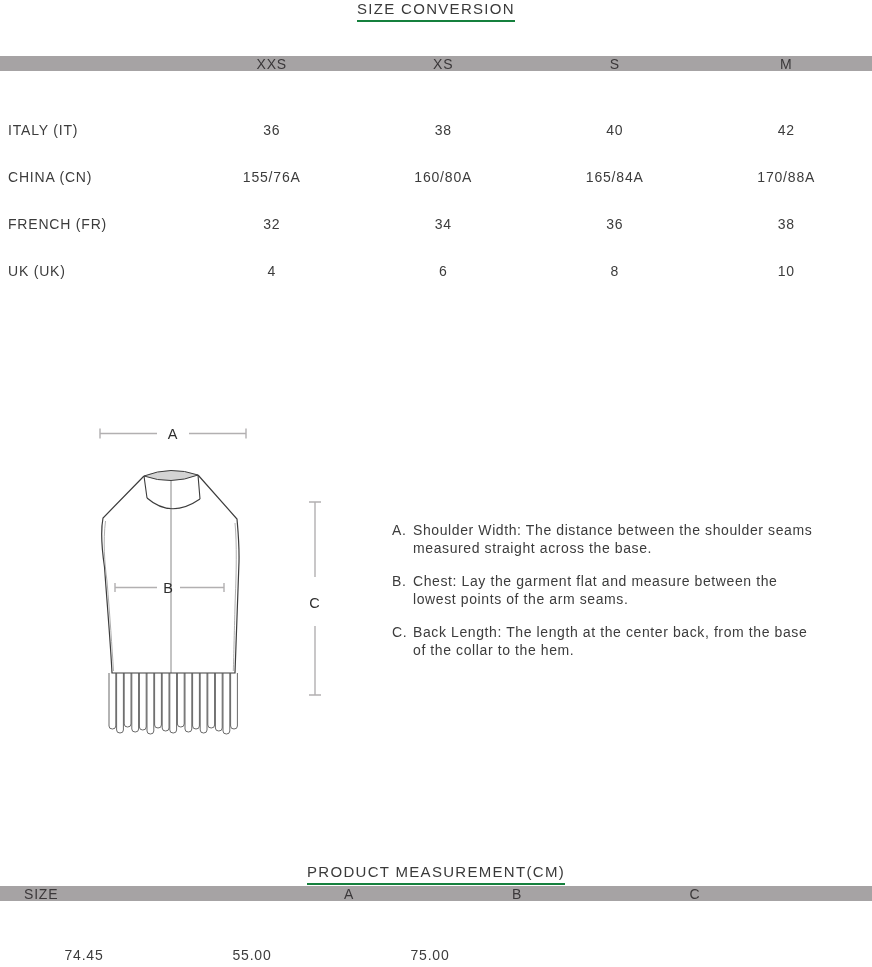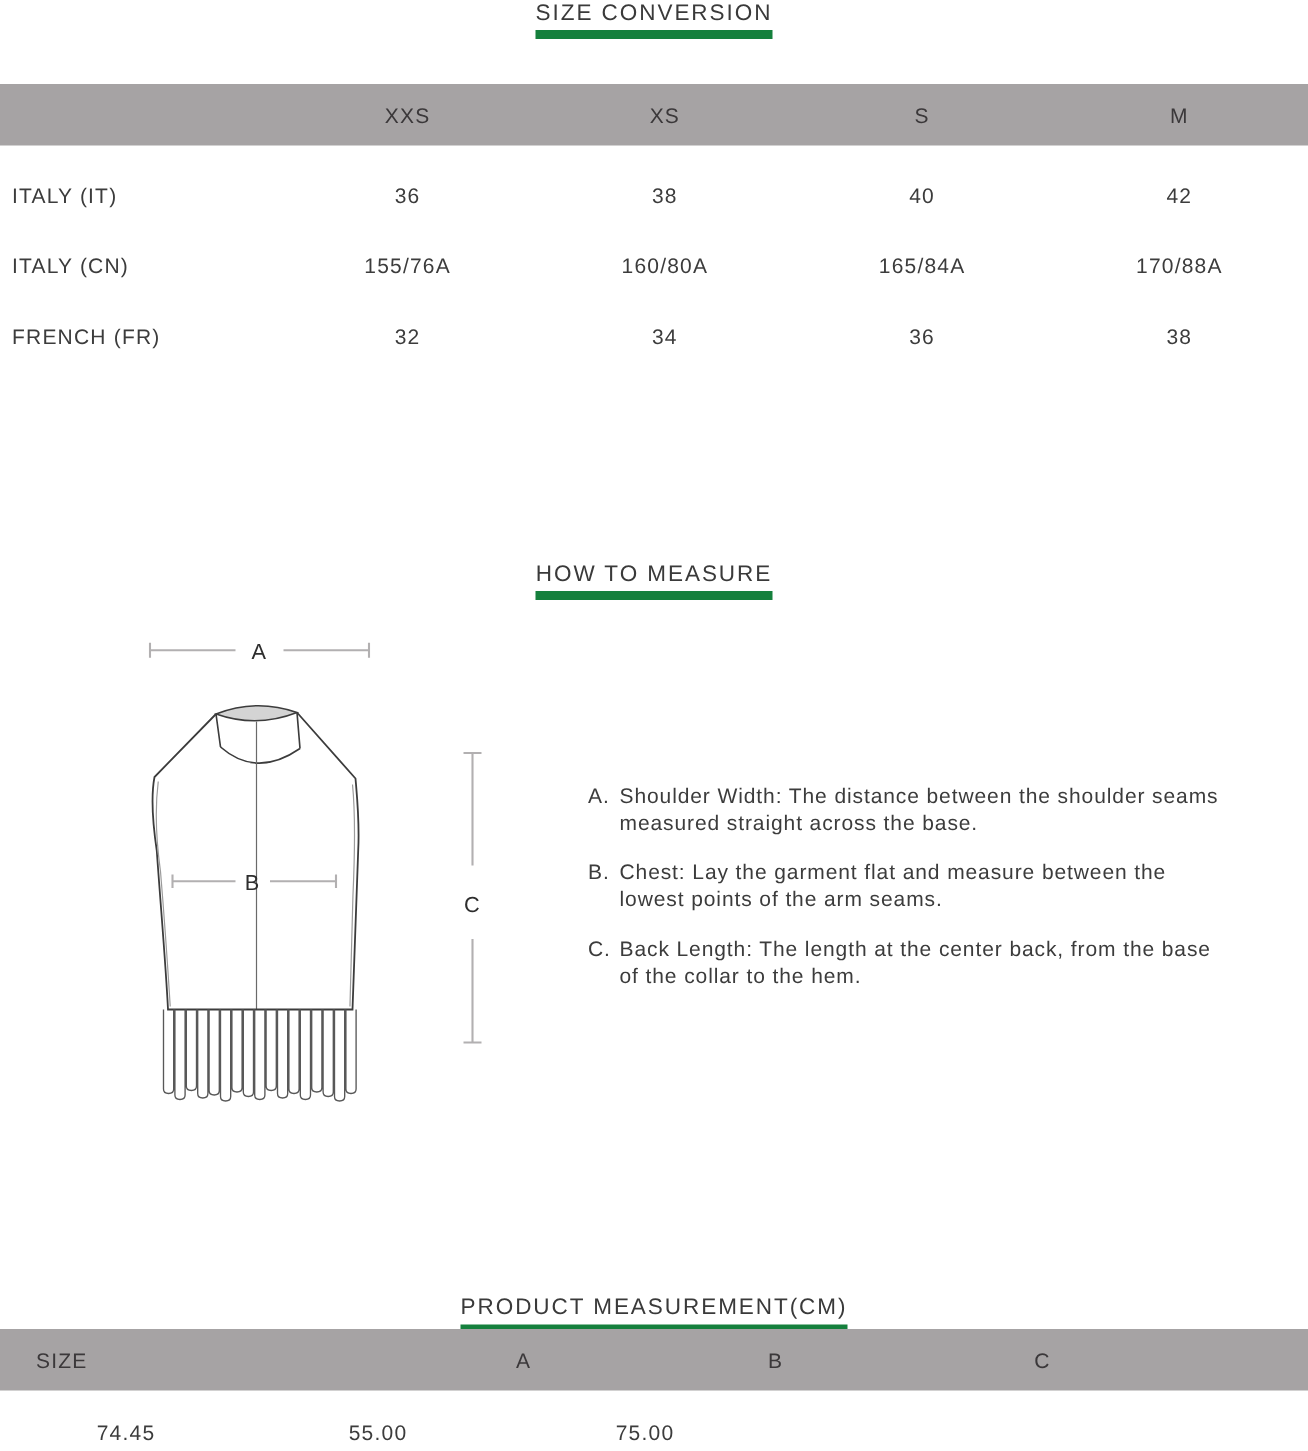--- a/index.html
+++ b/index.html
@@ -3,27 +3,27 @@
 <meta charset="utf-8">
 <style>
   html,body{margin:0;padding:0;background:#fff;}
   .page{
     position:relative;width:872px;height:967px;background:#ffffff;overflow:hidden;
     font-family:"Liberation Sans",sans-serif;color:#3c3c3c;
   }
   
   .section-title{position:absolute;left:0;width:872px;text-align:center;
     font-size:15px;letter-spacing:1.3px;color:#3a3a3a;}
-  .section-title .u{border-bottom:6px solid #15803d;padding-bottom:3px;}
+  .section-title .u{border-bottom:2px solid #15803d;padding-bottom:3px;}
   #title-size-conversion{top:0px;}
   #title-how-to-measure{top:374px;}
   #title-product-measurement{top:824px;margin-top:39px;}
 
   
-  .bar{position:absolute;left:0;width:872px;height:41px;background:#a6a3a4;
+  .bar{position:absolute;left:0;width:872px;height:15px;background:#a6a3a4;
     display:flex;align-items:center;font-size:14px;color:#3b383a;letter-spacing:.8px;}
   #t1-bar{top:56px;}
   #t2-bar{top:886px;}
 
   
   .t1-label{width:186px;padding-left:8px;box-sizing:border-box;text-align:left;}
   .t1-col{width:171.5px;text-align:center;}
   #t1-rows{position:absolute;top:85px;left:0;width:872px;font-size:14px;letter-spacing:.8px;}
   .trow{display:flex;align-items:center;height:47px;}
   #t1-rows .trow:first-child{margin-top:21px;}
@@ -67,38 +67,42 @@
 
   <div id="t1-rows">
     <div class="trow">
       <div class="t1-label">ITALY (IT)</div>
       <div class="t1-col">36</div>
       <div class="t1-col">38</div>
       <div class="t1-col">40</div>
       <div class="t1-col">42</div>
     </div>
     <div class="trow">
-      <div class="t1-label">ITALY (CN)</div>
+      <div class="t1-label">CHINA (CN)</div>
       <div class="t1-col">155/76A</div>
       <div class="t1-col">160/80A</div>
       <div class="t1-col">165/84A</div>
       <div class="t1-col">170/88A</div>
     </div>
     <div class="trow">
       <div class="t1-label">FRENCH (FR)</div>
       <div class="t1-col">32</div>
       <div class="t1-col">34</div>
       <div class="t1-col">36</div>
       <div class="t1-col">38</div>
     </div>
+    <div class="trow">
+      <div class="t1-label">UK (UK)</div>
+      <div class="t1-col">4</div>
+      <div class="t1-col">6</div>
+      <div class="t1-col">8</div>
+      <div class="t1-col">10</div>
+    </div>
   </div>
 
-  <div class="section-title" id="title-how-to-measure">
-    <span class="u">HOW TO MEASURE</span>
-  </div>
 
   <svg id="diagram" viewBox="0 0 255 330" xmlns="http://www.w3.org/2000/svg">
 
     <g stroke="#b2b0b1" stroke-width="1.4" fill="none">
       <path d="M15 13.5 V23.5 M161 13.5 V23.5"></path>
       <path d="M15 18.5 H72 M104 18.5 H161"></path>
     </g>
     <text x="88" y="24" text-anchor="middle">A</text>
 
     <g>

